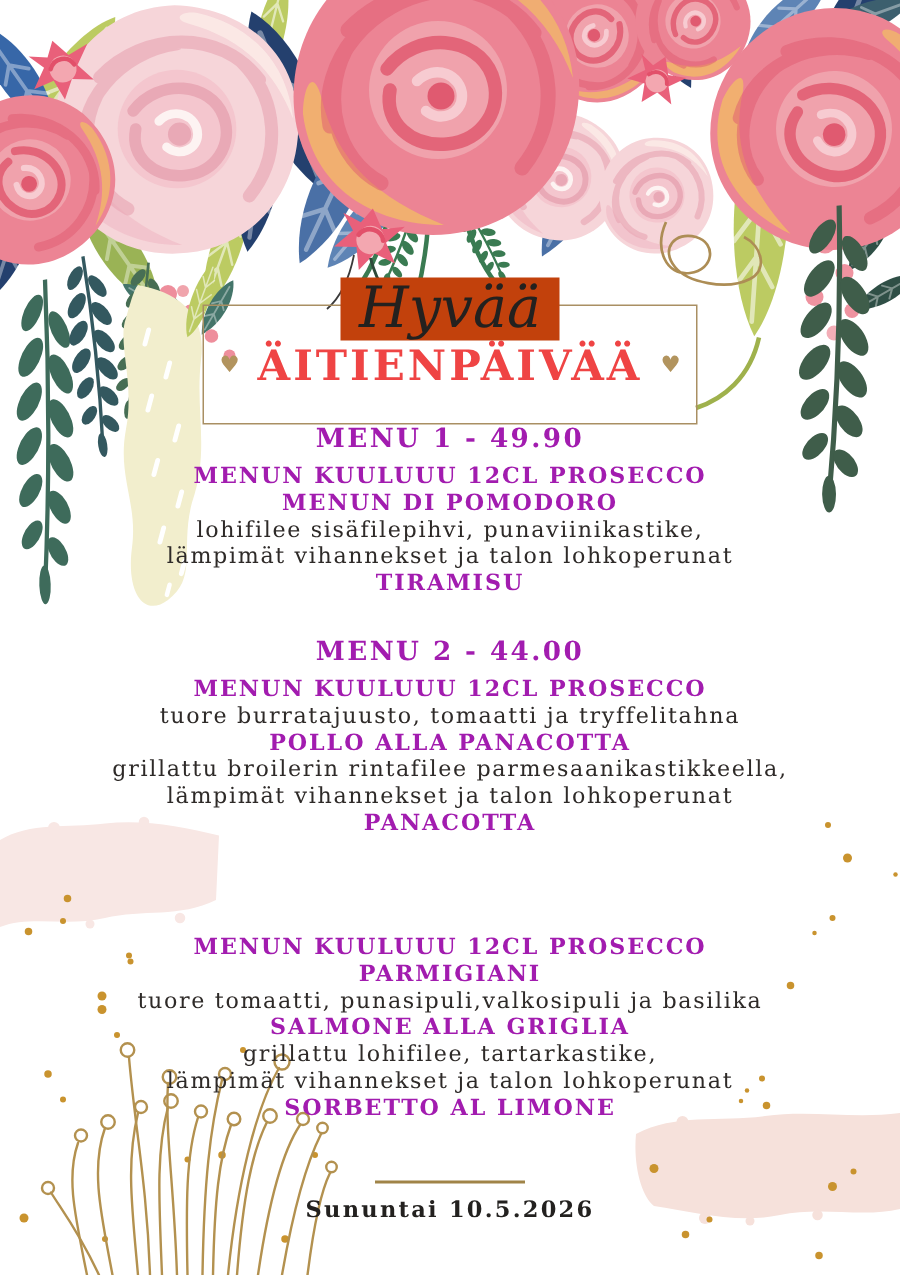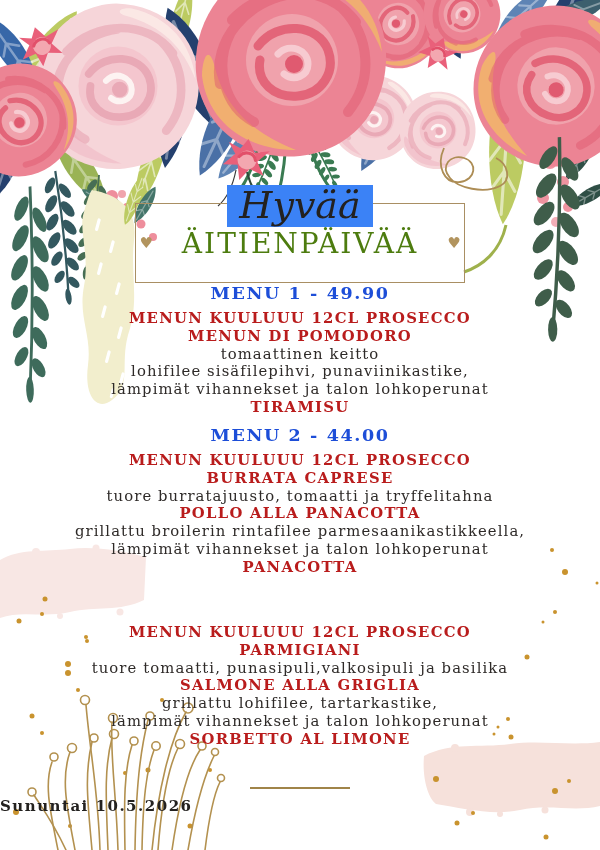--- a/index.html
+++ b/index.html
@@ -1,31 +1,31 @@
 <!DOCTYPE html>
 <html><head>
 <meta charset="utf-8">
 <style>
   html,body{margin:0;padding:0;background:#ffffff;}
   .page{position:relative;width:600px;height:850px;background:#ffffff;overflow:hidden;
         font-family:"DejaVu Serif","Liberation Serif",serif;color:#2E2A28;}
   .deco{position:absolute;left:0;top:0;z-index:0;pointer-events:none;}
   .script-title{position:absolute;top:183px;left:0;width:600px;text-align:center;z-index:3;
         font-family:"DejaVu Serif",serif;font-style:italic;font-weight:500;font-size:38px;color:#23211F;}
-  .script-title span{background:#3b82f6;padding:0 12px;display:inline-block;line-height:1.1;}
+  .script-title span{background:#c2410c;padding:0 12px;display:inline-block;line-height:1.1;}
   .title-box{position:absolute;left:135px;top:203px;width:330px;height:80px;z-index:2;
         border:1.5px solid #A98F63;display:flex;align-items:center;justify-content:center;box-sizing:border-box;}
-  .title-box h1{margin:17px;font-size:28px;font-weight:400;letter-spacing:2px;color:#4d7c0f;white-space:nowrap;}
+  .title-box h1{margin:0;font-size:28px;font-weight:700;letter-spacing:2px;color:#ef4444;white-space:nowrap;}
   .heart{font-family:"DejaVu Sans",sans-serif;font-size:15px;color:#B2945E;margin:0 12px;line-height:1;}
   .menu{position:absolute;left:0;width:600px;text-align:center;z-index:2;}
-  .menu h2{margin:0 0 6px 0;font-size:17.5px;line-height:20px;font-weight:700;letter-spacing:1.6px;color:#1d4ed8;}
+  .menu h2{margin:0 0 6px 0;font-size:17.5px;line-height:20px;font-weight:700;letter-spacing:1.6px;color:#a21caf;}
   .menu p{margin:0;font-size:14.8px;line-height:17.8px;letter-spacing:1.1px;}
-  .menu p.b{font-weight:700;letter-spacing:1.3px;color:#b91c1c;}
+  .menu p.b{font-weight:700;letter-spacing:1.3px;color:#a21caf;}
   .menu1{top:283px;} .menu2{top:425px;} .menu3{top:623px;}
-  .footer{position:absolute;top:787px;left:0;width:600px;z-index:2;}
+  .footer{position:absolute;top:787px;left:0;width:600px;text-align:center;z-index:2;}
   .divider{width:100px;height:2px;background:#A08448;margin:0 auto 8px auto;}
   .footer p{margin:0;font-size:15px;line-height:19px;font-weight:700;letter-spacing:1.5px;color:#23211F;}
 </style>
 </head>
 <body>
 
 <div class="page">
 
   <svg class="deco" width="600" height="850" viewBox="0 0 600 850">
     <defs>
@@ -268,30 +268,28 @@
   <div class="title-box">
     <span class="heart">♥</span>
     <h1>ÄITIENPÄIVÄÄ</h1>
     <span class="heart">♥</span>
   </div>
 
   <section class="menu menu1">
     <h2>MENU 1 - 49.90</h2>
     <p class="b">MENUN KUULUUU 12CL PROSECCO</p>
     <p class="b">MENUN DI POMODORO</p>
-    <p>tomaattinen keitto</p>
     <p>lohifilee sisäfilepihvi, punaviinikastike,</p>
     <p>lämpimät vihannekset ja talon lohkoperunat</p>
     <p class="b">TIRAMISU</p>
   </section>
 
   <section class="menu menu2">
     <h2>MENU 2 - 44.00</h2>
     <p class="b">MENUN KUULUUU 12CL PROSECCO</p>
-    <p class="b">BURRATA CAPRESE</p>
     <p>tuore burratajuusto, tomaatti ja tryffelitahna</p>
     <p class="b">POLLO ALLA PANACOTTA</p>
     <p>grillattu broilerin rintafilee parmesaanikastikkeella,</p>
     <p>lämpimät vihannekset ja talon lohkoperunat</p>
     <p class="b">PANACOTTA</p>
   </section>
 
   <section class="menu menu3">
     <p class="b">MENUN KUULUUU 12CL PROSECCO</p>
     <p class="b">PARMIGIANI</p>

